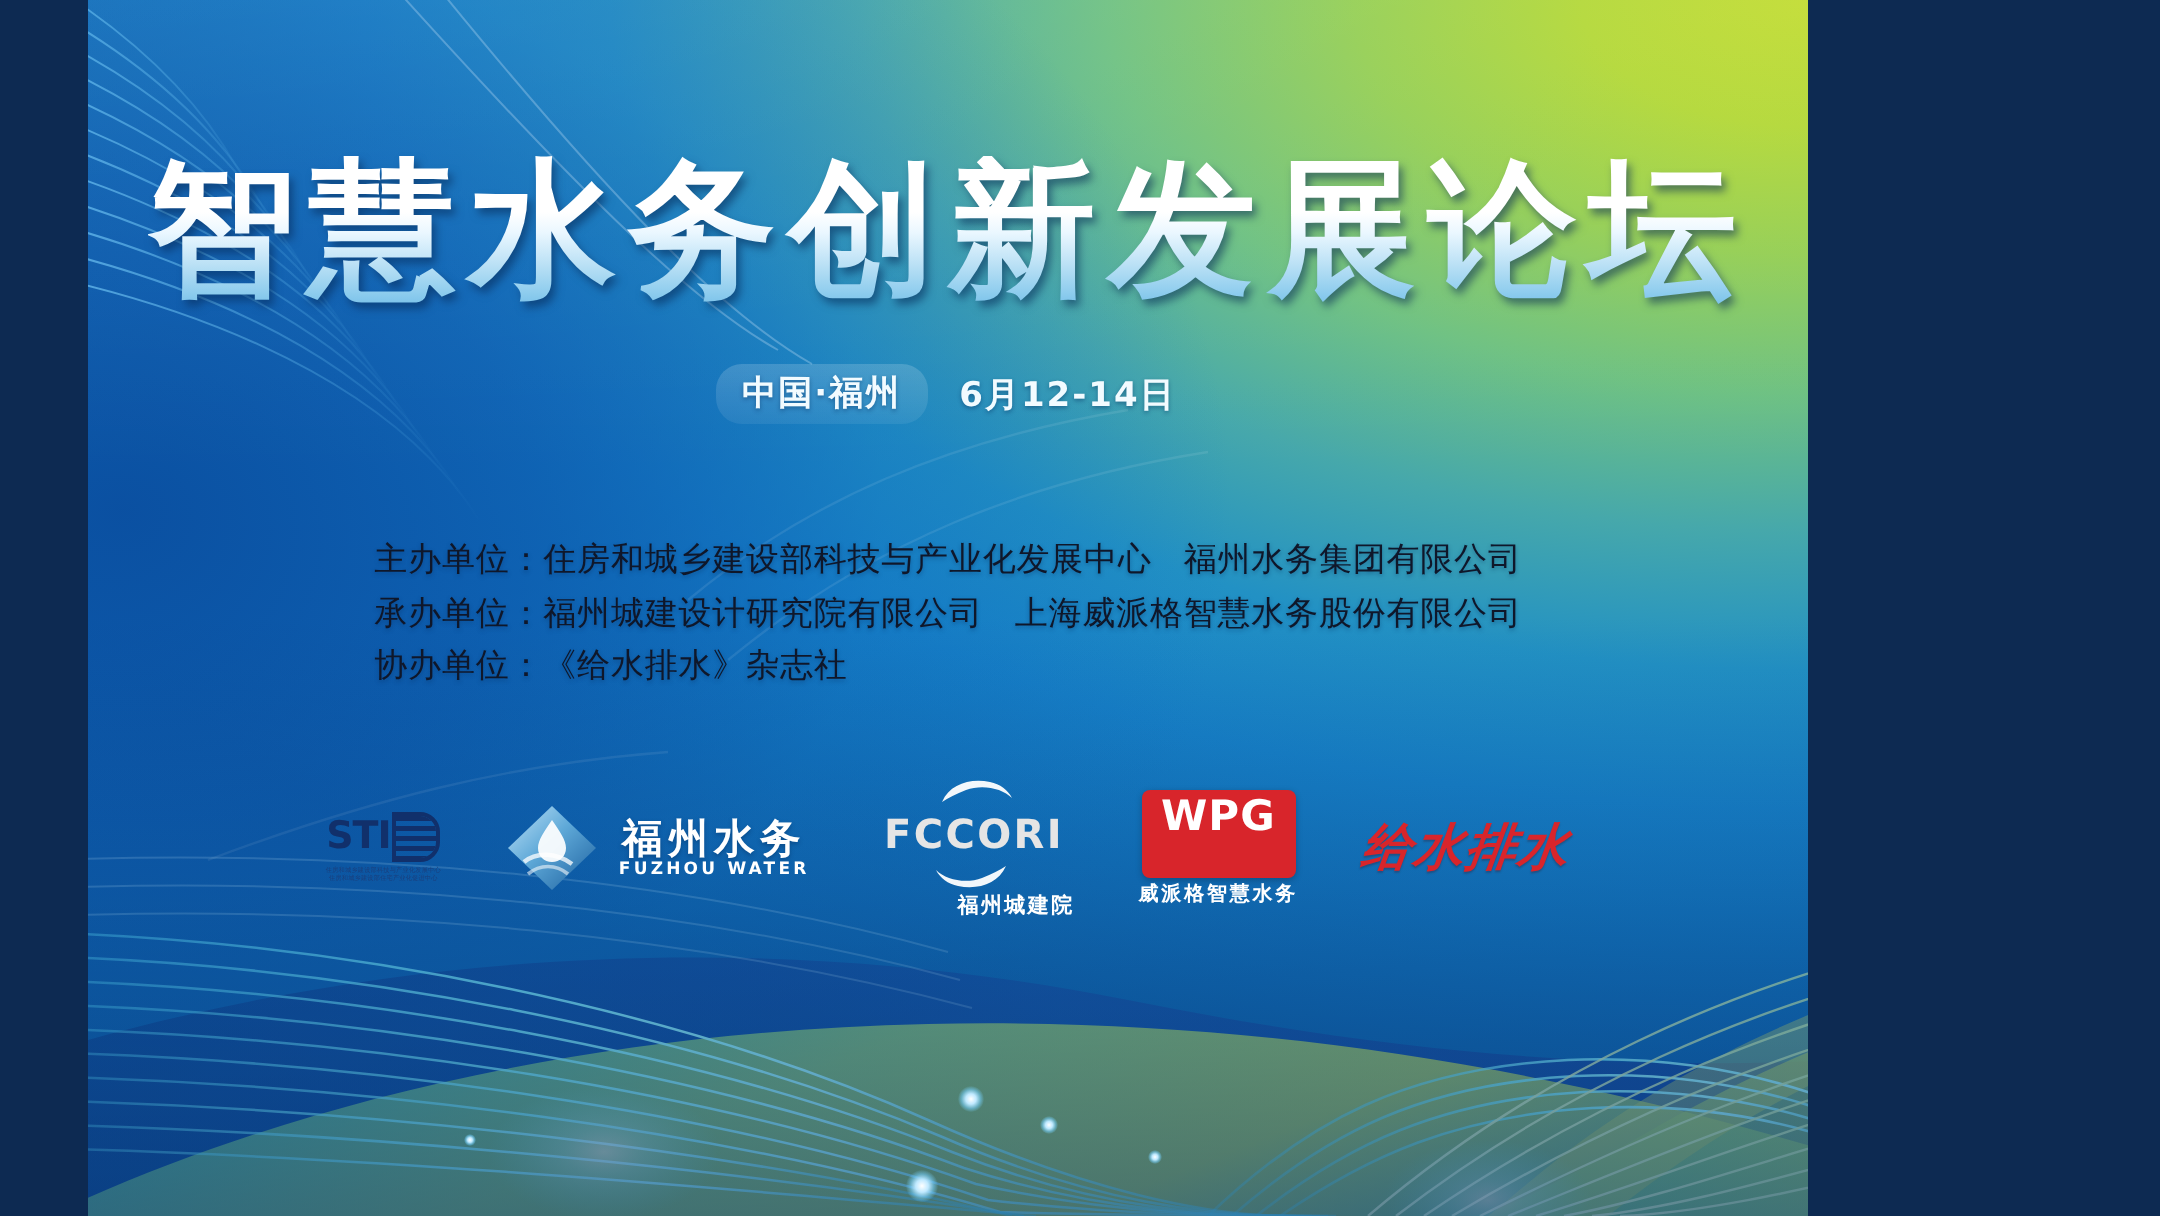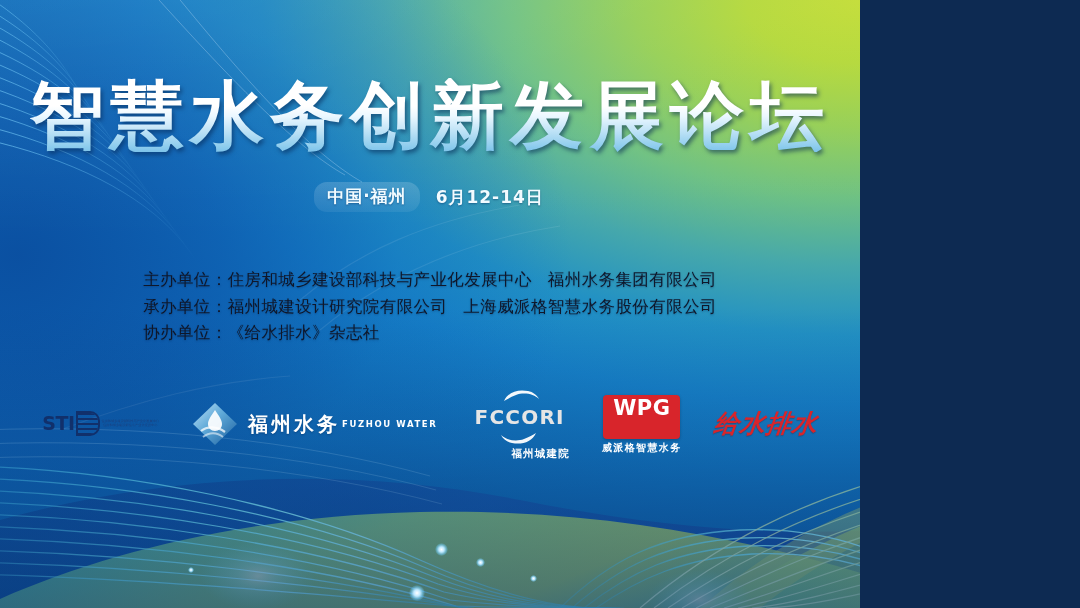--- a/index.html
+++ b/index.html
@@ -12,20 +12,21 @@
     font-family: "DejaVu Sans", "Liberation Sans", sans-serif;
   }
 
   
   .poster {
     position: relative;
     width: 860px;
     height: 608px;
     overflow: hidden;
     background: #1179c4;
+    margin-left: 44px;
   }
 
   
   .bg-base {
     position: absolute;
     inset: 0;
     background:
       radial-gradient(120% 95% at 100% 0%,
          #c2dc32 0%,
          #b3d838 11%,
@@ -147,21 +148,21 @@
     margin-top: 42px;
     display: flex;
     align-items: center;
     gap: 32px;
   }
   .logo { position: relative; }
 
   
   .logo-stid {
     display: flex;
-    flex-direction: row;
+    flex-direction: column;
     align-items: center;
     gap: 2px;
   }
   .stid-main {
     display: flex;
     align-items: center;
     gap: 1px;
     color: #11306b;
     font-weight: 800;
     font-size: 19px;
@@ -180,21 +181,21 @@
     font-size: 3.1px;
     color: #1a3f7d;
     line-height: 1.45;
     text-align: center;
     letter-spacing: 0.1px;
     transform: scale(1, 1.05);
   }
 
   
   .logo-fzw { display: flex; align-items: center; gap: 9px; }
-  .fzw-text { display: flex; flex-direction: row; align-items: center; gap: 2px; }
+  .fzw-text { display: flex; flex-direction: column; align-items: center; gap: 2px; }
   .fzw-cn {
     color: #ffffff;
     font-size: 20px;
     font-weight: 700;
     letter-spacing: 3px;
     line-height: 1;
     text-shadow: 0 1px 2px rgba(6,40,86,0.4);
   }
   .fzw-en {
     color: #ffffff;

